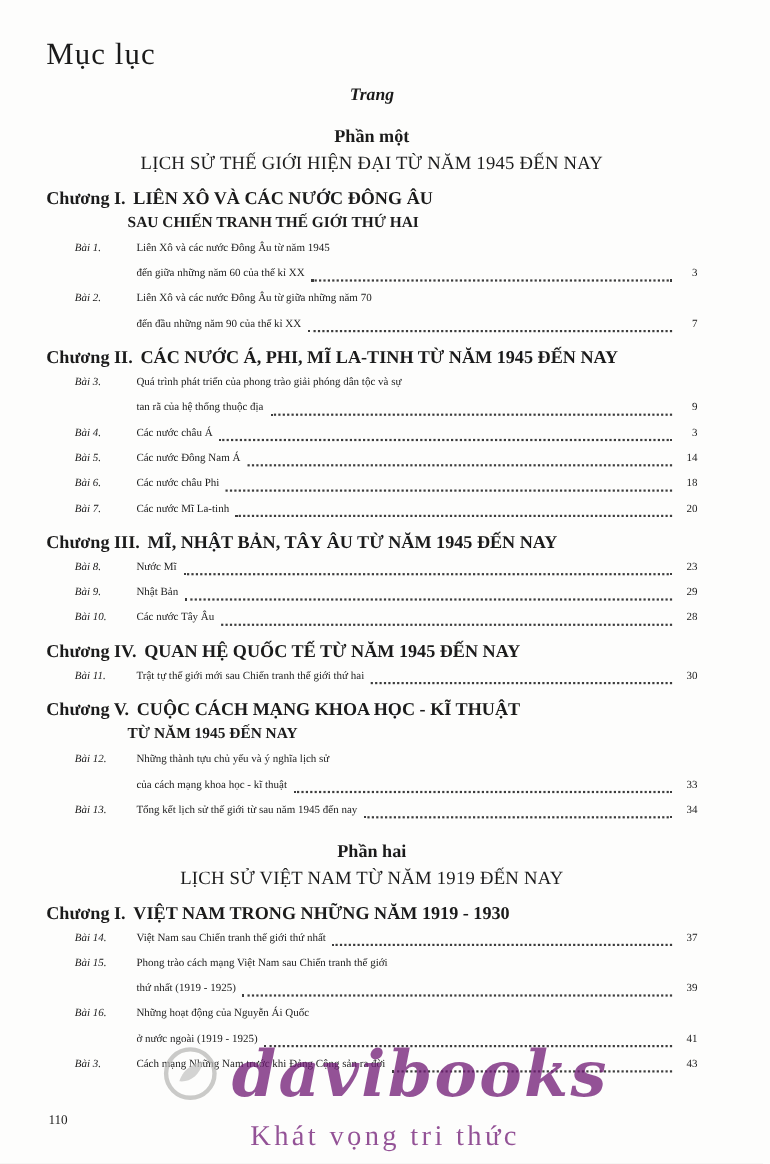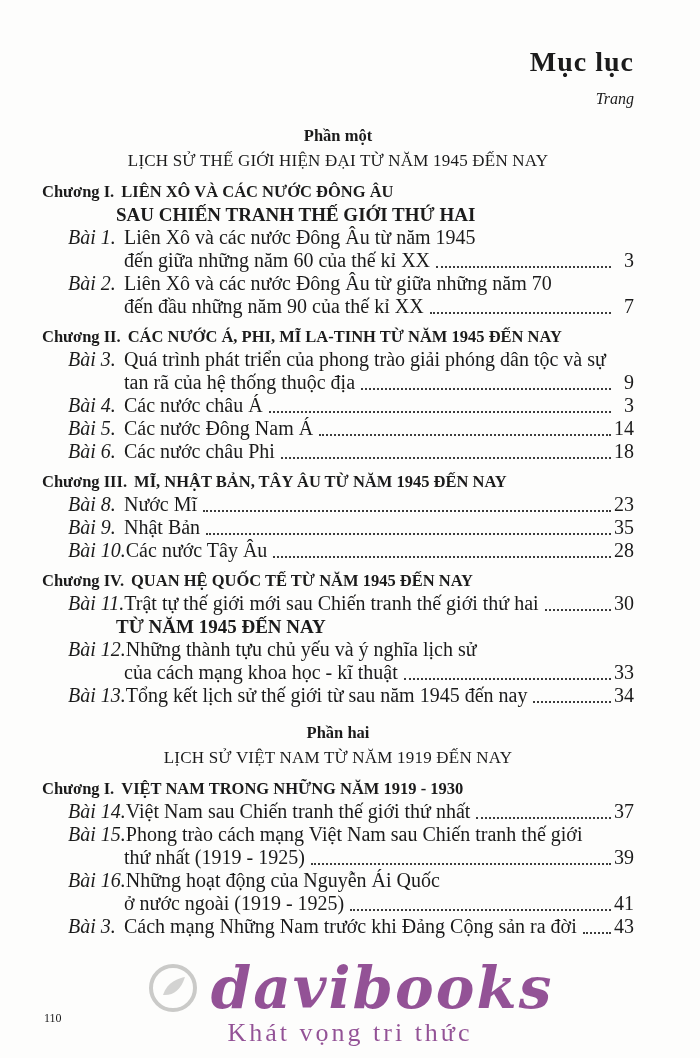--- a/index.html
+++ b/index.html
@@ -8,37 +8,37 @@
     position:relative;
     width:700px;height:1058px;
     margin:0 auto;
     background:#fdfdfc;
     color:#1b1b1b;
     font-family:"Liberation Serif","DejaVu Serif",serif;
     overflow:hidden;
   }
   .content{padding:34px 66px 0 42px;position:relative;z-index:1;}
   h1.title{
-    margin:12px 0 10px;
-    text-align:right;
-    font-size:28px;font-weight:700;letter-spacing:1px;
+    margin:0 0 10px;
+    text-align:left;
+    font-size:28px;font-weight:400;letter-spacing:1px;
   }
   .trang{
-    text-align:right;
-    font-style:italic;font-weight:400;
+    text-align:center;
+    font-style:italic;font-weight:700;
     font-size:16px;line-height:22px;
     margin-bottom:2px;
   }
   
-  .row{display:flex;align-items:baseline;font-size:20px;line-height:23px;}
+  .row{display:flex;align-items:baseline;font-size:10px;line-height:23px;}
   .row.part{display:block;text-align:center;font-weight:700;font-size:16.5px;line-height:24px;margin-top:14px;}
   .row.part-title{display:block;text-align:center;font-weight:400;font-size:17px;line-height:25px;letter-spacing:.2px;}
   .row.chapter{font-weight:700;font-size:16.5px;margin-top:7px;}
   .row.chapter .label{margin-right:7px;white-space:nowrap;}
-  .row.chapter-cont{font-weight:700;font-size:19px;padding-left:74px;font-family:Liberation Serif, serif;}
+  .row.chapter-cont{font-weight:700;font-size:14px;padding-left:74px;font-family:Liberation Serif, serif;}
   .row.entry .label{flex:0 0 56px;margin-left:26px;font-style:italic;white-space:nowrap;}
   .row.entry-cont{padding-left:82px;}
   .row .text{white-space:nowrap;}
   .leader{
     flex:1 1 auto;min-width:12px;
     border-bottom:2px dotted #3c3c3c;
     align-self:flex-end;
     margin:0 3px 4px 6px;
   }
   .pagenum{min-width:20px;text-align:right;}
@@ -57,21 +57,21 @@
   }
   .wm-row{display:flex;align-items:center;justify-content:center;gap:12px;}
   .wm-logo{display:inline-block;width:52px;height:52px;}
   .wm-brand{
     font-family:"DejaVu Serif","Liberation Serif",serif;
     font-style:italic;font-weight:700;
     font-size:58px;line-height:60px;letter-spacing:2px;
   }
   .wm-slogan{
     font-size:26px;line-height:30px;letter-spacing:3px;
-    margin-top:0px;
+    margin-top:12px;
   }
 </style>
 </head>
 <body>
 
 <div class="page">
   <div class="content">
     <h1 class="title">Mục lục</h1>
     <div class="trang">Trang</div>
     <div class="toc">
@@ -126,51 +126,61 @@
           <span class="text">Các nước Đông Nam Á</span>
           <span class="leader"></span>
           <span class="pagenum">14</span>
         </div>
         <div class="row entry">
           <span class="label">Bài 6.</span>
           <span class="text">Các nước châu Phi</span>
           <span class="leader"></span>
           <span class="pagenum">18</span>
         </div>
+        <div class="row entry">
+          <span class="label">Bài 7.</span>
+          <span class="text">Các nước Mĩ La-tinh</span>
+          <span class="leader"></span>
+          <span class="pagenum">20</span>
+        </div>
         <div class="row chapter">
           <span class="label">Chương III.</span>
           <span class="text">MĨ, NHẬT BẢN, TÂY ÂU TỪ NĂM 1945 ĐẾN NAY</span>
         </div>
         <div class="row entry">
           <span class="label">Bài 8.</span>
           <span class="text">Nước Mĩ</span>
           <span class="leader"></span>
           <span class="pagenum">23</span>
         </div>
         <div class="row entry">
           <span class="label">Bài 9.</span>
           <span class="text">Nhật Bản</span>
           <span class="leader"></span>
-          <span class="pagenum">35</span>
+          <span class="pagenum">29</span>
         </div>
         <div class="row entry">
           <span class="label">Bài 10.</span>
           <span class="text">Các nước Tây Âu</span>
           <span class="leader"></span>
           <span class="pagenum">28</span>
         </div>
         <div class="row chapter">
           <span class="label">Chương IV.</span>
           <span class="text">QUAN HỆ QUỐC TẾ TỪ NĂM 1945 ĐẾN NAY</span>
         </div>
         <div class="row entry">
           <span class="label">Bài 11.</span>
           <span class="text">Trật tự thế giới mới sau Chiến tranh thế giới thứ hai</span>
           <span class="leader"></span>
           <span class="pagenum">30</span>
+        </div>
+        <div class="row chapter">
+          <span class="label">Chương V.</span>
+          <span class="text">CUỘC CÁCH MẠNG KHOA HỌC - KĨ THUẬT</span>
         </div>
         <div class="row chapter-cont">
           <span class="text">TỪ NĂM 1945 ĐẾN NAY</span>
         </div>
         <div class="row entry">
           <span class="label">Bài 12.</span>
           <span class="text">Những thành tựu chủ yếu và ý nghĩa lịch sử</span>
         </div>
         <div class="row entry-cont">
           <span class="text">của cách mạng khoa học - kĩ thuật</span>

